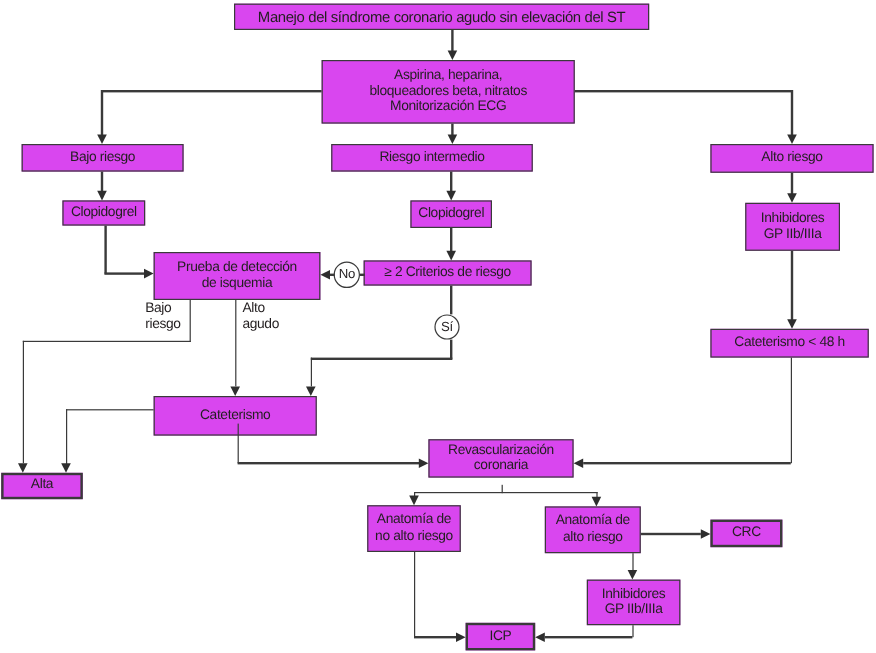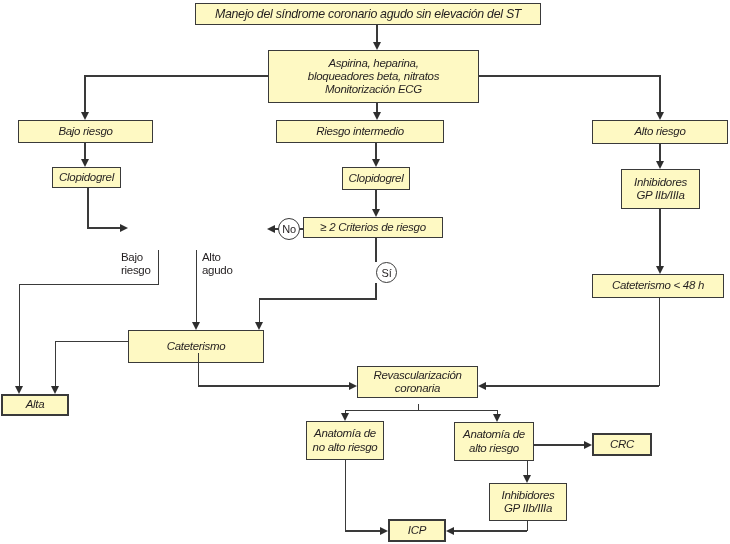--- a/index.html
+++ b/index.html
@@ -2,23 +2,23 @@
 <html><head>
 <meta charset="utf-8">
 <style>
   html,body{margin:0;padding:0;background:#ffffff;}
   #canvas{
     position:relative;width:730px;height:544px;background:#ffffff;
     font-family:"Liberation Sans","DejaVu Sans",sans-serif;
     font-size:11.5px;letter-spacing:-0.3px;color:#231f20;overflow:hidden;
   }
   .box{
-    position:absolute;box-sizing:border-box;border:1.4px solid #3a3a3a;background:#fef9c3;
+    position:absolute;box-sizing:border-box;border:1.4px solid #3a3a3a;background:#d946ef;
     display:flex;align-items:center;justify-content:center;text-align:center;
-    white-space:pre-line;line-height:1.14;padding:1px 2px;font-style:italic;
+    white-space:pre-line;line-height:1.14;padding:1px 2px;
   }
   .box.bold{border-width:2.6px;}
   .title-box{font-size:12.4px;}
   .h,.v{position:absolute;background:#3a3a3a;}
   .h{height:1.4px;}
   .v{width:1.4px;}
   .arr{position:absolute;width:0;height:0;}
   .arr.d{border-left:4.5px solid transparent;border-right:4.5px solid transparent;border-top:8px solid #2e2e2e;}
   .arr.r{border-top:4.5px solid transparent;border-bottom:4.5px solid transparent;border-left:8px solid #2e2e2e;}
   .arr.l{border-top:4.5px solid transparent;border-bottom:4.5px solid transparent;border-right:8px solid #2e2e2e;}
@@ -37,37 +37,39 @@
   <div class="box" style="left:268px;top:50px;width:211px;height:53px">Aspirina, heparina,
 bloqueadores beta, nitratos
 Monitorización ECG</div>
   <div class="box" style="left:18px;top:120px;width:135px;height:23px">Bajo riesgo</div>
   <div class="box" style="left:276px;top:120px;width:168px;height:23px">Riesgo intermedio</div>
   <div class="box" style="left:592px;top:120px;width:136px;height:24px">Alto riesgo</div>
   <div class="box" style="left:52px;top:167px;width:69px;height:21px">Clopidogrel</div>
   <div class="box" style="left:342px;top:167px;width:68px;height:23px">Clopidogrel</div>
   <div class="box" style="left:621px;top:169px;width:79px;height:40px">Inhibidores
 GP IIb/IIIa</div>
+  <div class="box" style="left:128px;top:210px;width:139px;height:40px">Prueba de detección
+de isquemia</div>
   <div class="box" style="left:303px;top:217px;width:140px;height:21px">≥ 2 Criterios de riesgo</div>
   <div class="box" style="left:592px;top:274px;width:132px;height:24px">Cateterismo &lt; 48 h</div>
   <div class="box" style="left:128px;top:330px;width:136px;height:33px">Cateterismo</div>
   <div class="box" style="left:357px;top:366px;width:121px;height:32px">Revascularización
 coronaria</div>
   <div class="box bold" style="left:1px;top:394px;width:68px;height:22px">Alta</div>
   <div class="box" style="left:306px;top:421px;width:78px;height:39px">Anatomía de
 no alto riesgo</div>
   <div class="box" style="left:454px;top:422px;width:80px;height:39px">Anatomía de
 alto riesgo</div>
   <div class="box bold" style="left:592px;top:433px;width:60px;height:23px">CRC</div>
   <div class="box" style="left:489px;top:483px;width:78px;height:38px">Inhibidores
 GP IIb/IIIa</div>
   <div class="box bold" style="left:388px;top:519px;width:58px;height:23px">ICP</div>
 
   <div class="circle" style="left:278px;top:218px;width:22px;height:22px">No</div>
-  <div class="circle" style="left:376px;top:262px;width:21px;height:21px">Sí</div>
+  <div class="circle" style="left:362px;top:262px;width:21px;height:21px">Sí</div>
 
   <div class="elabel" style="left:121px;top:251px">Bajo
 riesgo</div>
   <div class="elabel" style="left:202px;top:251px">Alto
 agudo</div>
 
   <div class="v" style="left:376.3px;top:25px;height:18px"></div>
   <div class="arr d" style="left:372.5px;top:42px"></div>
 
   <div class="h" style="left:85px;top:75.3px;width:183px"></div>

